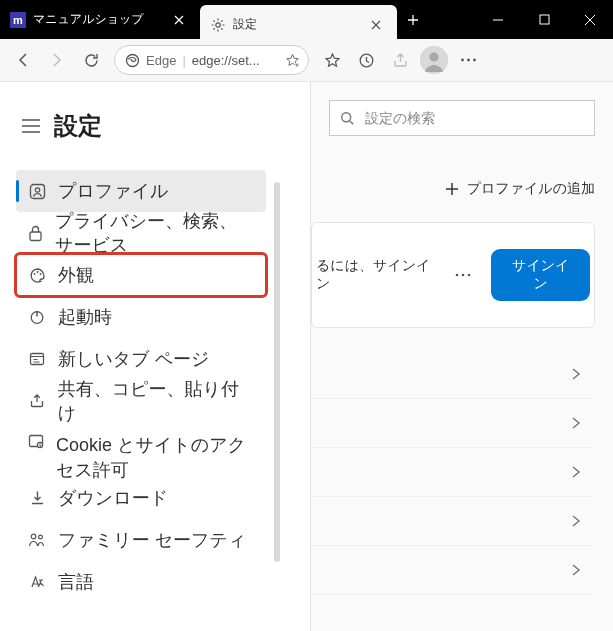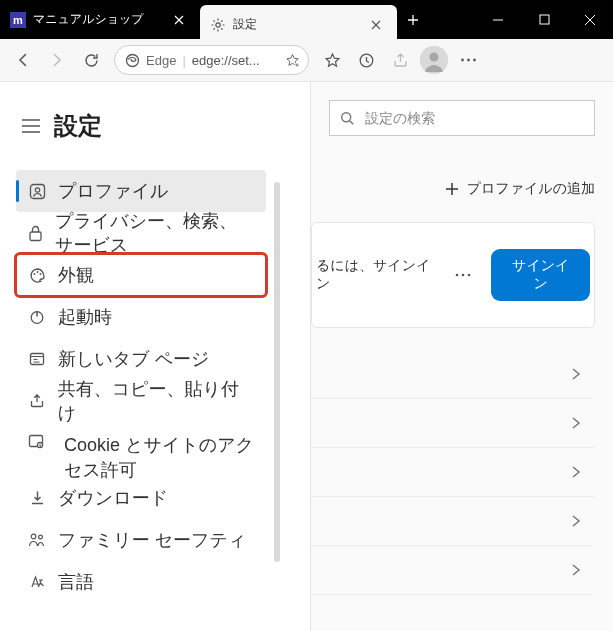--- a/index.html
+++ b/index.html
@@ -38,21 +38,21 @@
 .navwrap { position: relative; }
 .scrolltrack { position: absolute; right: 30px; top: 12px; width: 6px; height: 380px; background: #d9d9d9; border-radius: 3px; }
 
 .nav { list-style: none; padding: 0 44px 0 0; }
 .nav li { display: flex; align-items: center; height: 42px; padding: 0 12px; font-size: 18px; color: #333; gap: 12px; border-radius: 4px; position: relative; }
 .nav li .icon { width: 18px; color: #555; display: flex; justify-content: center; }
 .nav li.active { background: #eaeaea; }
 .nav li.active::before { content: ""; position: absolute; left: 0; top: 10px; bottom: 10px; width: 3px; background: #0078d4; border-radius: 2px; }
 .nav li.highlight { outline: 3px solid #d63a2a; outline-offset: -1px; }
 .nav li.tall { height: 55px; align-items: flex-start; padding-top: 11px; }
-.nav li.tall .label { line-height: 1.4; margin-left: 8px; }
+.nav li.tall .label { line-height: 1.4; }
 
 .right { flex: 1; border-left: 1px solid #e5e5e5; padding: 18px 18px 0 18px; background: #fafafa; position: relative; overflow: hidden; }
 .search { height: 36px; border: 1px solid #c9c9c9; border-radius: 0; display: flex; align-items: center; padding: 0 10px; gap: 10px; background: #fff; }
 .search input { border: none; outline: none; flex: 1; font-size: 14px; color: #333; }
 .search input::placeholder { color: #888; }
 
 .addprof { display: flex; align-items: center; justify-content: flex-end; gap: 8px; font-size: 14px; color: #333; margin: 44px 0 24px; }
 .card { background: #fff; border: 1px solid #e5e5e5; border-radius: 6px; padding: 26px 4px; display: flex; align-items: center; gap: 14px; font-size: 14px; color: #333; margin-left: -18px; }
 .card .dots { color: #555; padding: 0 6px; }
 .signin { background: #0078d4; color: #fff; border: none; padding: 8px 16px; border-radius: 9px; font-size: 14px; }

